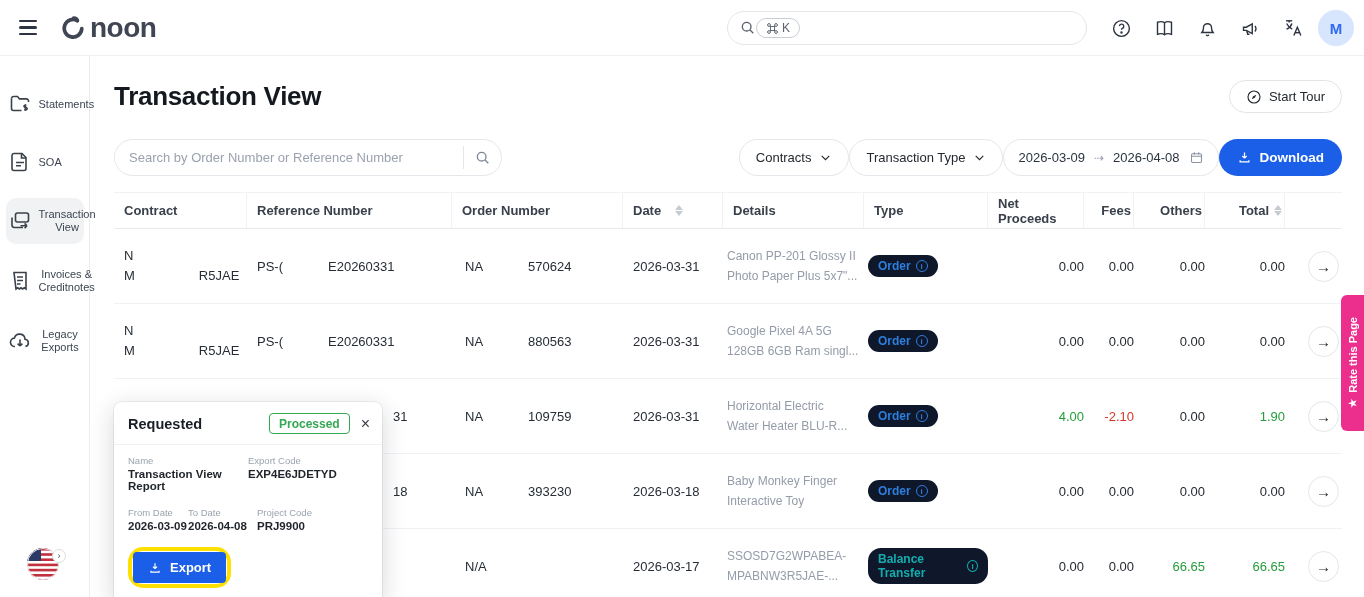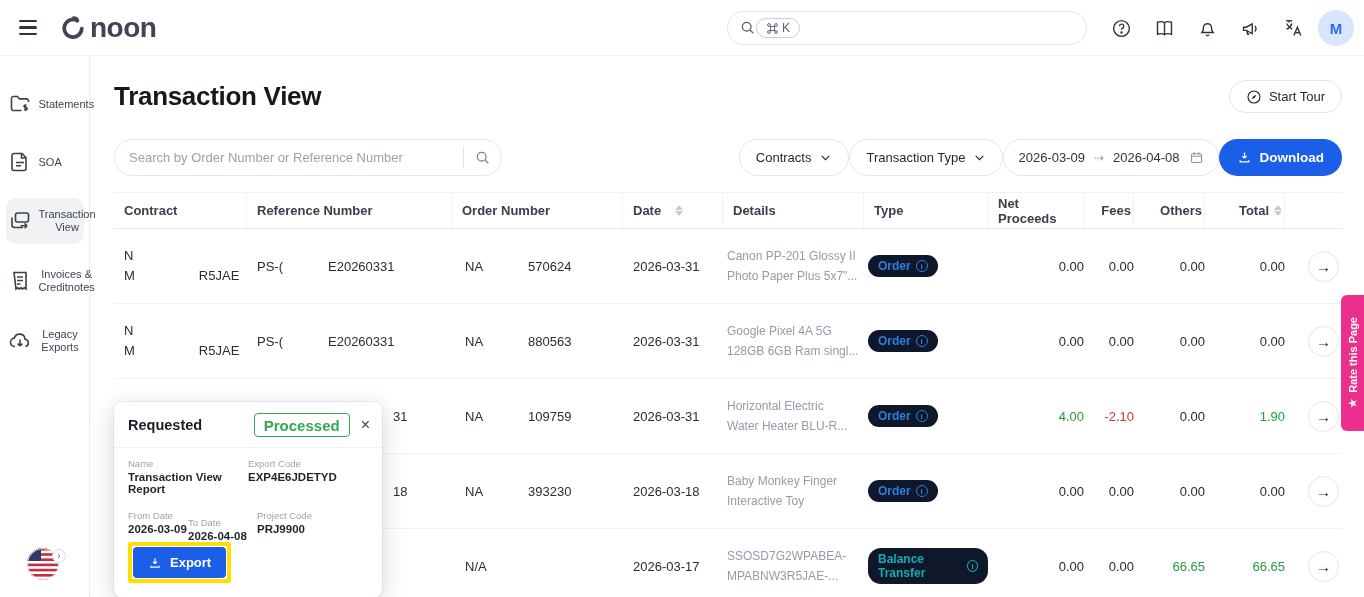--- a/index.html
+++ b/index.html
@@ -101,33 +101,33 @@
   .row-arrow { width:31px; height:31px; border-radius:50%; border:1px solid #e4e6ea; background:#fff;
     color:#20262e; font-size:15px; display:flex; align-items:center; justify-content:center;
     cursor:pointer; margin-left:13px; }
   .r5-contract { align-self:start; margin-top:48px; }
 
   
   .popup { position:absolute; left:114px; top:402px; width:268px; background:#fff; border-radius:8px;
     box-shadow:0 6px 24px rgba(20,30,50,.18), 0 0 0 1px #f0f1f3; z-index:50; }
   .popup-head { display:flex; align-items:center; padding:11px 12px 10px 14px; border-bottom:1px solid #eef0f2; }
   .popup-title { font-size:14.5px; font-weight:700; color:#191e26; }
-  .badge { margin-left:auto; border:1px solid #34a853; color:#34a853; font-size:15px; font-weight:600;
+  .badge { margin-left:auto; border:1px solid #34a853; color:#34a853; font-size:12px; font-weight:600;
     border-radius:4px; padding:2.5px 9px; }
   .popup-close { margin-left:11px; color:#3a4149; font-size:16px; cursor:pointer; line-height:1; }
   .popup-body { padding:10px 14px 14px; }
   .fgrid { display:flex; gap:0; }
   .fcol { display:flex; flex-direction:column; gap:2px; }
   .flabel { font-size:9.5px; color:#9aa3af; }
   .fvalue { font-size:11.5px; font-weight:600; color:#1f242b; }
   .fr1 .fcol:nth-child(1){ width:120px; }
   .fr2 { margin-top:15px; }
   .fr2 .fcol:nth-child(1){ width:60px; }
-  .fr2 .fcol:nth-child(2){ width:69px;margin-top:7px; }
-  .hl-wrap { display:inline-block; border:4px solid #ffdf00; border-radius:2px; padding:1px; }
+  .fr2 .fcol:nth-child(2){ width:69px; }
+  .hl-wrap { margin-top:15px; display:inline-block; border:4px solid #ffdf00; border-radius:15px; padding:1px; }
   .export-btn { background:#1b5fe8; color:#fff; border:none; border-radius:4px; height:31px;
     padding:0 15px; font-size:13px; font-weight:700; display:flex; align-items:center; gap:8px; cursor:pointer; }
 
   
   .rate-tab { position:absolute; right:0; top:295px; width:23px; height:136px; background:#ec2e8c;
     border-radius:6px 0 0 6px; z-index:40; display:flex; align-items:center; justify-content:center;
     cursor:pointer; }
   .rate-inner { writing-mode:vertical-rl; transform:rotate(180deg); color:#fff; font-size:11px;
     font-weight:700; display:flex; align-items:center; gap:5px; }
   .rate-inner .star { font-size:10px; transform:rotate(90deg); }

